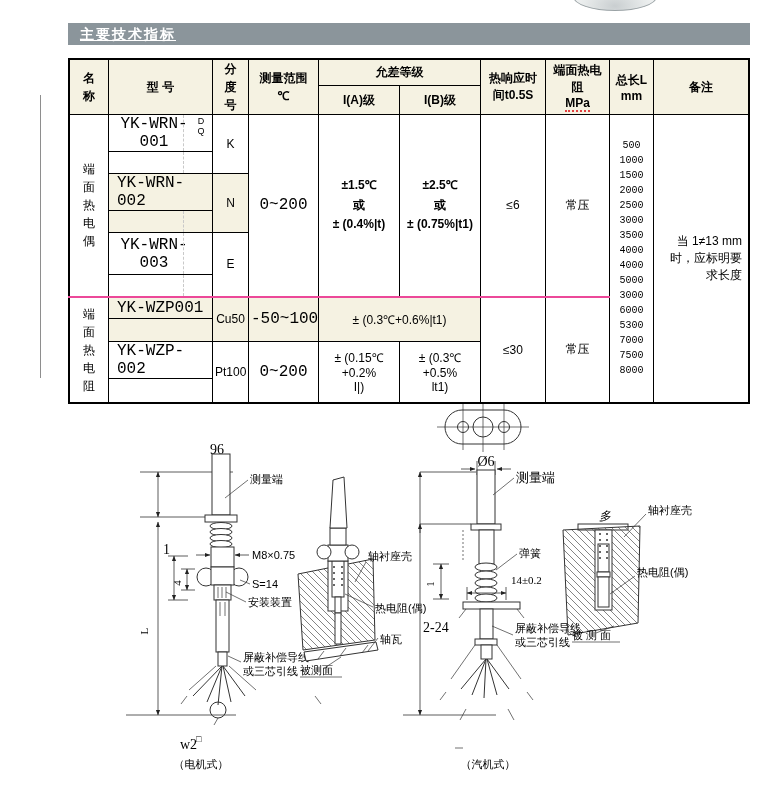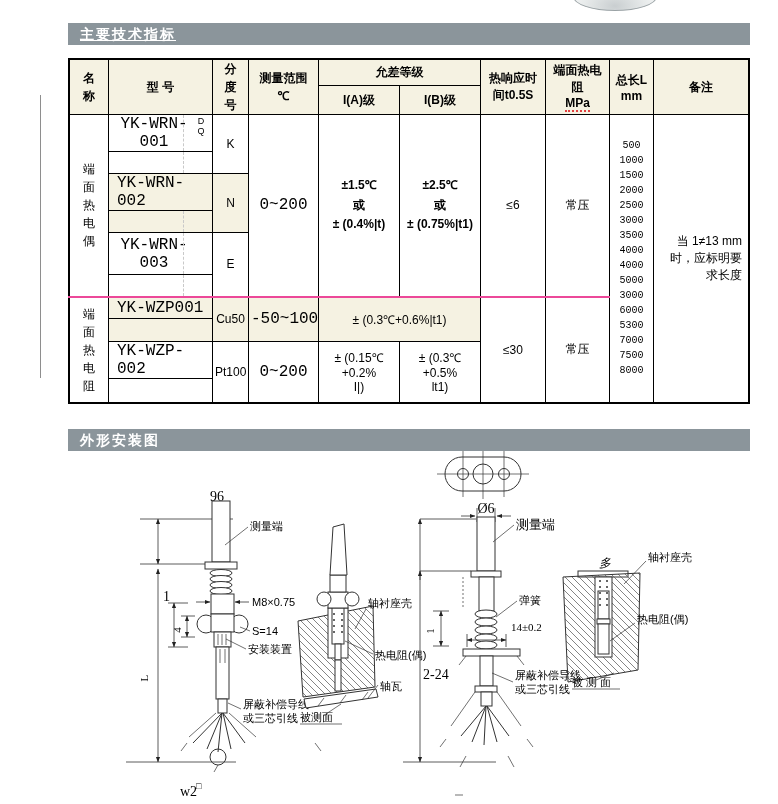--- a/index.html
+++ b/index.html
@@ -171,21 +171,20 @@
 I|)</td>
         <td rowspan="2" class="pre">± (0.3℃+0.5%
 lt1)</td>
       </tr>
       <tr style="height:24px">
             <td class="model-cell"></td>
           </tr>
     </tbody>
       </table>
 
-    <div class="bar bar2">外形安装图</div>
 
     <svg width="682" height="377" viewBox="0 0 682 377">
       <defs>
         <marker id="arr" viewBox="0 0 10 10" refX="8.5" refY="5" markerWidth="8" markerHeight="8" orient="auto-start-reverse">
           <path d="M0,1.5 L9,5 L0,8.5 z" fill="#222"></path>
         </marker>
         <pattern id="hatch" width="7" height="7" patternUnits="userSpaceOnUse">
           <path d="M0,0 L7,7" stroke="#666" stroke-width="0.8"></path>
         </pattern>
       </defs>

